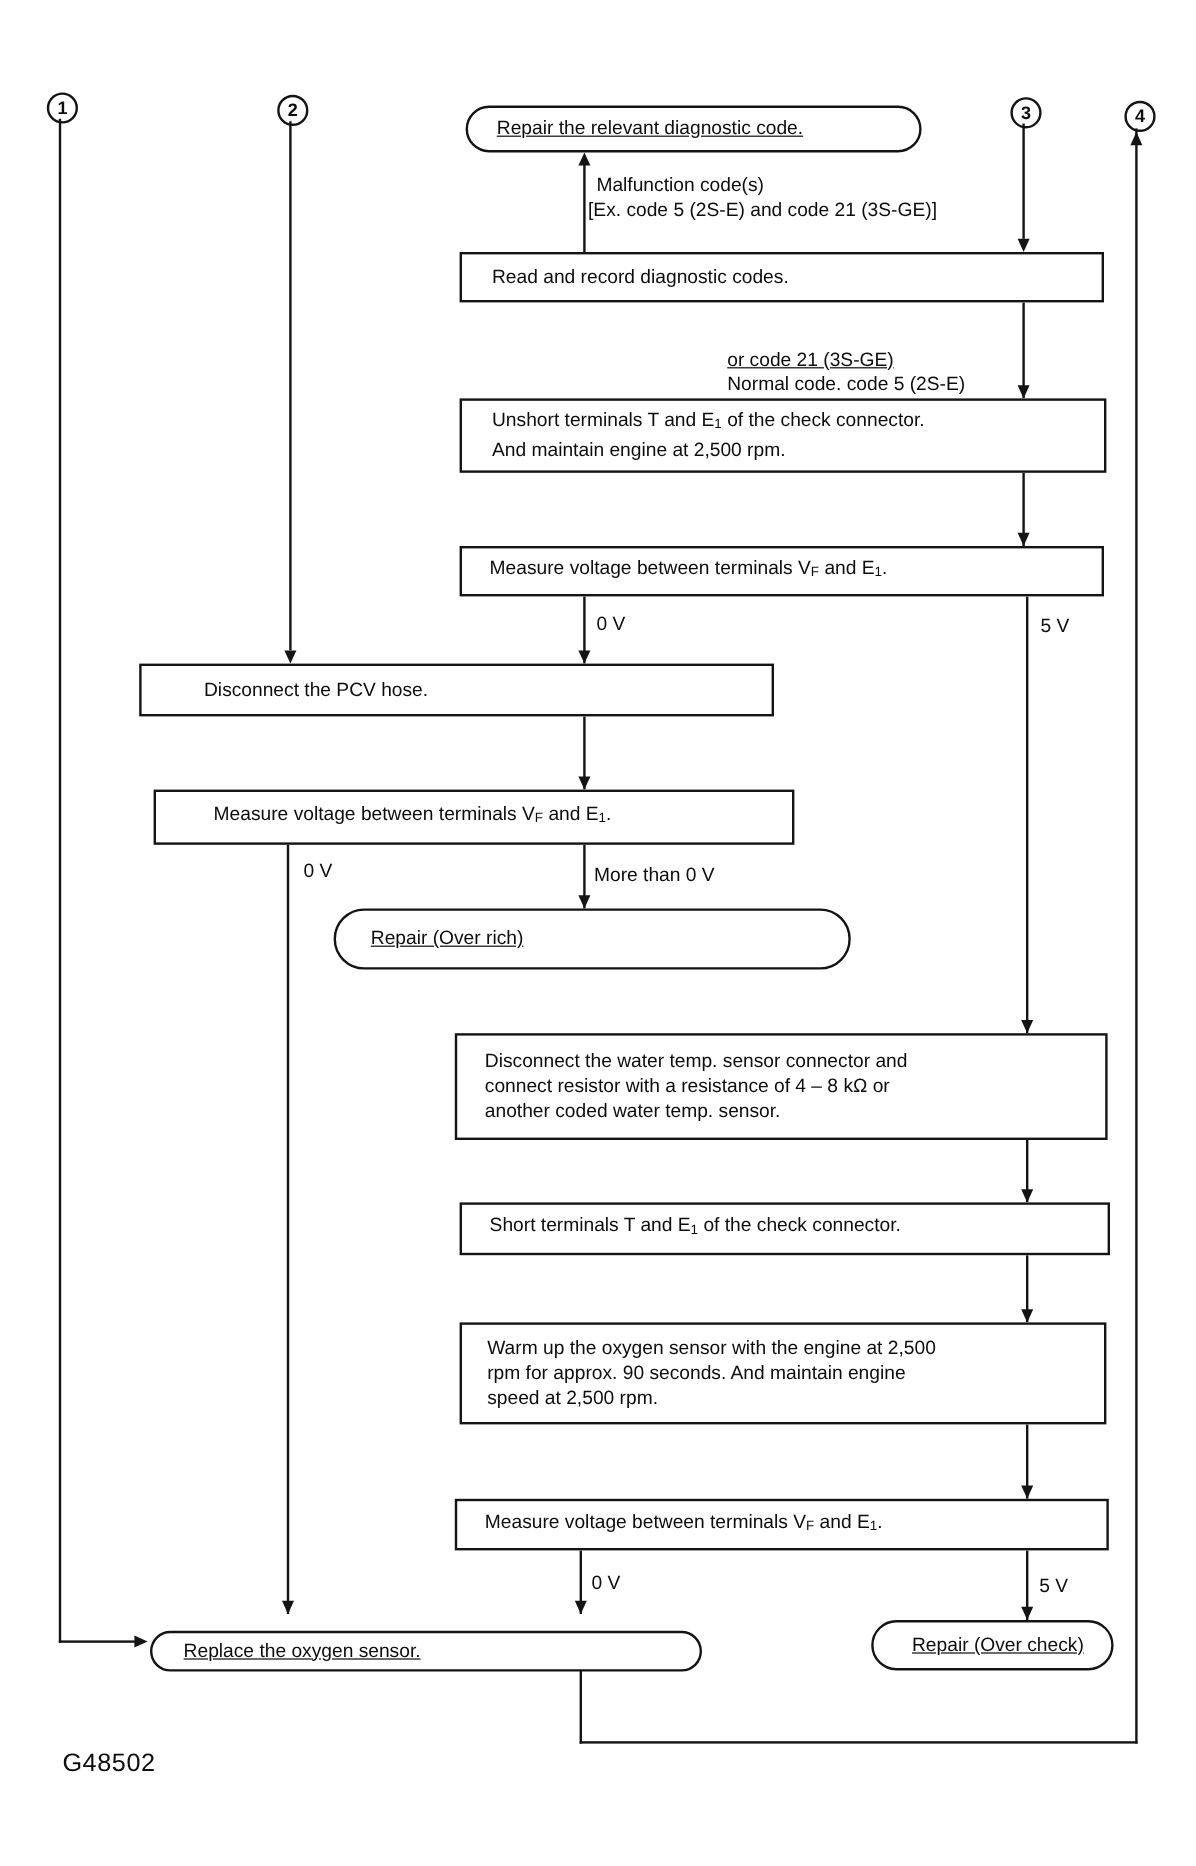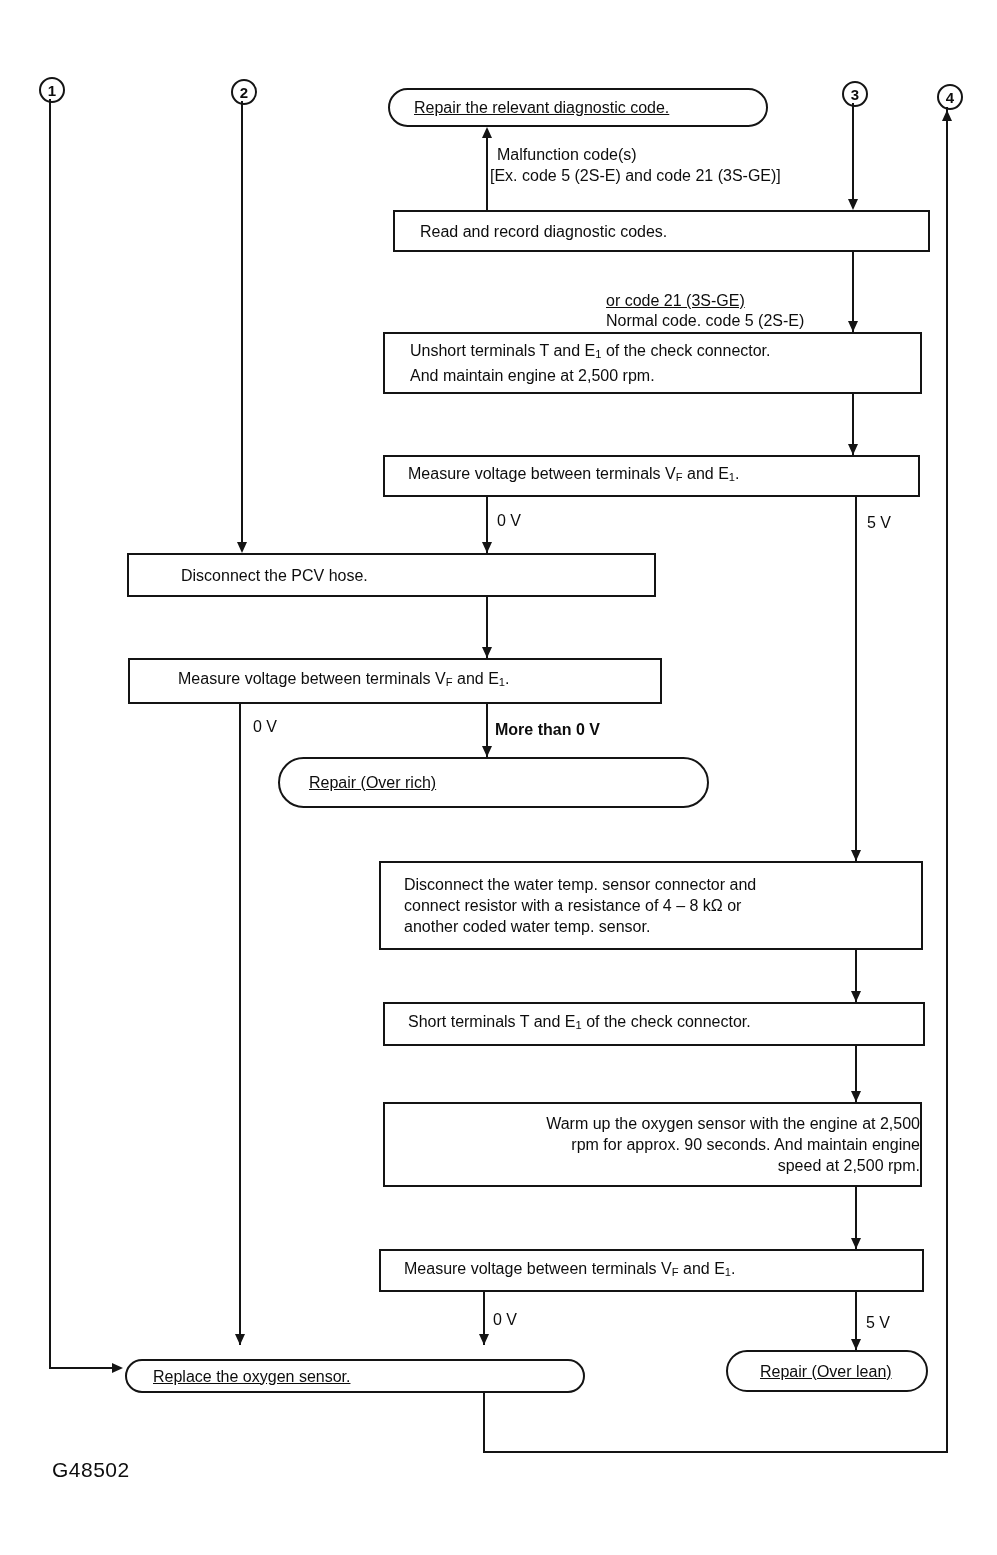--- a/index.html
+++ b/index.html
@@ -68,21 +68,21 @@
 
   <div class="vline" style="left:486px;top:597px;height:61px;"></div>
   <div class="arr down" style="left:482px;top:647px;"></div>
 
   <div class="vline" style="left:239px;top:702px;height:643px;"></div>
   <div class="arr down" style="left:235px;top:1334px;"></div>
   <div class="lbl" style="left:253px;top:718px;">0 V</div>
 
   <div class="vline" style="left:486px;top:702px;height:55px;"></div>
   <div class="arr down" style="left:482px;top:746px;"></div>
-  <div class="lbl" style="left:495px;top:721px;font-weight:bold;">More than 0 V</div>
+  <div class="lbl" style="left:495px;top:721px;">More than 0 V</div>
 
   <div class="vline" style="left:855px;top:950px;height:52px;"></div>
   <div class="arr down" style="left:851px;top:991px;"></div>
 
   <div class="vline" style="left:855px;top:1046px;height:56px;"></div>
   <div class="arr down" style="left:851px;top:1091px;"></div>
 
   <div class="vline" style="left:855px;top:1187px;height:62px;"></div>
   <div class="arr down" style="left:851px;top:1238px;"></div>
 
@@ -94,34 +94,34 @@
   <div class="arr down" style="left:851px;top:1339px;"></div>
   <div class="lbl" style="left:866px;top:1314px;">5 V</div>
 
   <div class="vline" style="left:483px;top:1392px;height:61px;"></div>
   <div class="hline" style="left:483px;top:1451px;width:465px;"></div>
 
   <div class="node rounded" style="left:388px;top:88px;width:380px;height:39px;padding-left:24px;border-radius:20px;">
     <div class="tline">Repair the relevant diagnostic code.</div>
   </div>
 
-  <div class="node" style="left:393px;top:210px;width:537px;height:42px;padding-left:25px;">
+  <div class="node" style="left:383px;top:210px;width:537px;height:42px;padding-left:25px;">
     <div class="tline">Read and record diagnostic codes.</div>
   </div>
 
   <div class="node" style="left:383px;top:332px;width:539px;height:62px;padding-left:25px;">
     <div class="tline">Unshort terminals T and E<sub>1</sub> of the check connector.</div>
     <div class="tline">And maintain engine at 2,500 rpm.</div>
   </div>
 
   <div class="node" style="left:383px;top:455px;width:537px;height:42px;padding-left:23px;">
     <div class="tline">Measure voltage between terminals V<sub>F</sub> and E<sub>1</sub>.</div>
   </div>
 
-  <div class="node" style="left:127px;top:553px;width:529px;height:44px;padding-left:52px;">
+  <div class="node" style="left:116px;top:553px;width:529px;height:44px;padding-left:52px;">
     <div class="tline">Disconnect the PCV hose.</div>
   </div>
 
   <div class="node" style="left:128px;top:658px;width:534px;height:46px;padding-left:48px;">
     <div class="tline">Measure voltage between terminals V<sub>F</sub> and E<sub>1</sub>.</div>
   </div>
 
   <div class="node rounded" style="left:278px;top:757px;width:431px;height:51px;padding-left:29px;border-radius:26px;">
     <div class="tline">Repair (Over rich)</div>
   </div>
@@ -129,33 +129,33 @@
   <div class="node" style="left:379px;top:861px;width:544px;height:89px;padding-left:23px;">
     <div class="tline">Disconnect the water temp. sensor connector and</div>
     <div class="tline">connect resistor with a resistance of 4 – 8 kΩ or</div>
     <div class="tline">another coded water temp. sensor.</div>
   </div>
 
   <div class="node" style="left:383px;top:1002px;width:542px;height:44px;padding-left:23px;">
     <div class="tline">Short terminals T and E<sub>1</sub> of the check connector.</div>
   </div>
 
-  <div class="node" style="left:383px;top:1102px;width:539px;height:85px;padding-left:21px;text-align:right;">
+  <div class="node" style="left:383px;top:1102px;width:539px;height:85px;padding-left:21px;">
     <div class="tline">Warm up the oxygen sensor with the engine at 2,500</div>
     <div class="tline">rpm for approx. 90 seconds. And maintain engine</div>
     <div class="tline">speed at 2,500 rpm.</div>
   </div>
 
   <div class="node" style="left:379px;top:1249px;width:545px;height:43px;padding-left:23px;">
     <div class="tline">Measure voltage between terminals V<sub>F</sub> and E<sub>1</sub>.</div>
   </div>
 
   <div class="node rounded" style="left:125px;top:1359px;width:460px;height:34px;padding-left:26px;border-radius:24px;">
     <div class="tline">Replace the oxygen sensor.</div>
   </div>
 
   <div class="node rounded" style="left:726px;top:1350px;width:202px;height:42px;padding-left:32px;border-radius:21px;">
-    <div class="tline">Repair (Over lean)</div>
+    <div class="tline">Repair (Over check)</div>
   </div>
 
   <div class="figid" style="left:52px;top:1458px;">G48502</div>
 
 </div>
 
 </body></html>

